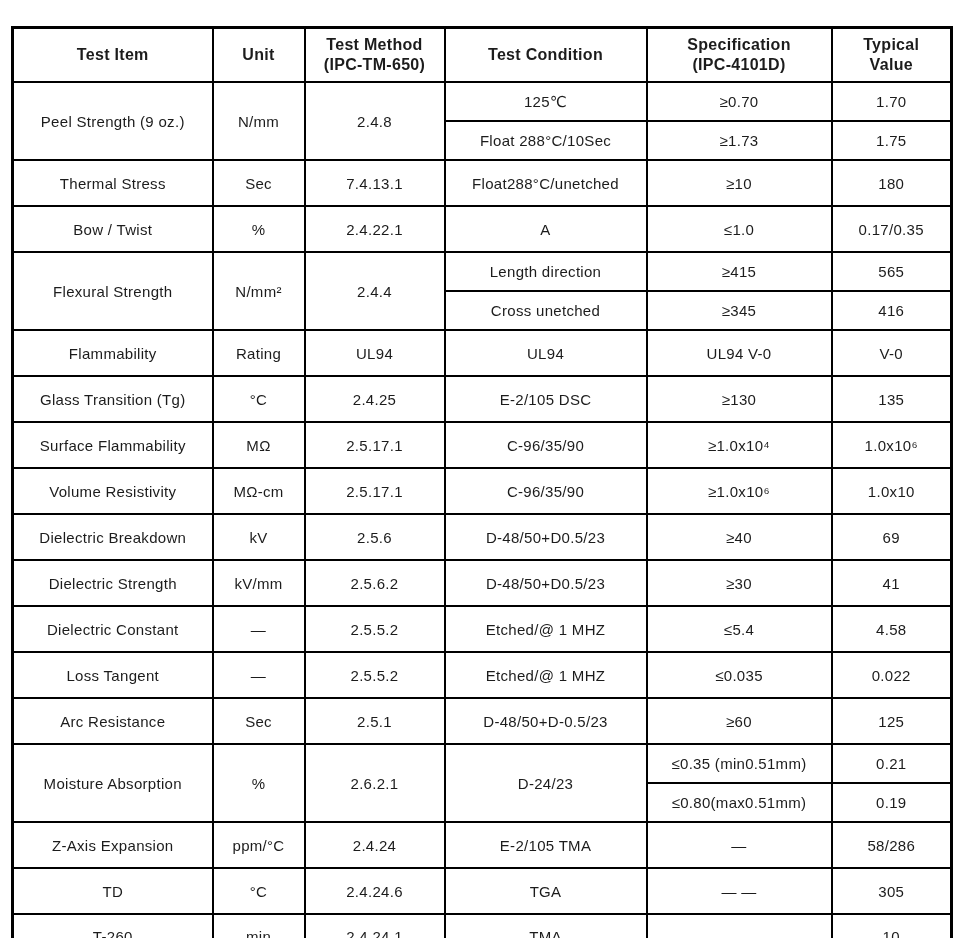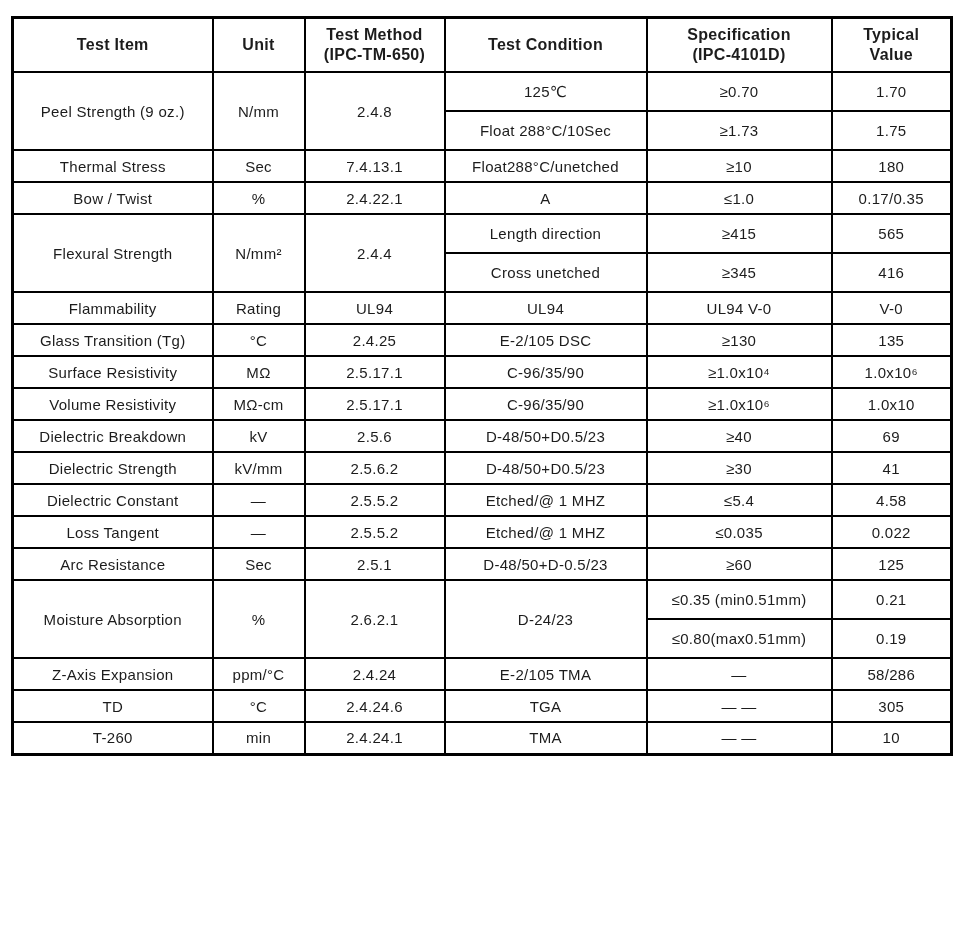--- a/index.html
+++ b/index.html
@@ -8,21 +8,21 @@
     background: #ffffff;
     width: 961px;
     height: 938px;
     font-family: "Liberation Sans", "DejaVu Sans", sans-serif;
     color: #1c1c1c;
   }
   .sheet {
     width: 961px;
     height: 938px;
     box-sizing: border-box;
-    padding: 16px 11px;
+    padding: 26px 11px;
   }
   table.spec {
     border-collapse: collapse;
     width: 939px;
     table-layout: fixed;
     border: 3px solid #000;
   }
   table.spec th, table.spec td {
     border: 2px solid #000;
     text-align: center;
@@ -32,21 +32,21 @@
     letter-spacing: 0.3px;
     white-space: pre-line;
     overflow: hidden;
   }
   table.spec thead th {
     font-weight: bold;
     font-size: 16px;
     height: 52px;
     line-height: 1.25;
   }
-  tr.r-single { height: 32px; }
+  tr.r-single { height: 46px; }
   tr.r-sub    { height: 39px; }
 </style>
 </head>
 <body>
 
 <div class="sheet">
   <table class="spec">
     <colgroup>
       <col style="width:200px">
         <col style="width:92px">
@@ -128,21 +128,21 @@
       <tr class="r-single">
         <td>Glass Transition (Tg)</td>
         <td>°C</td>
         <td>2.4.25</td>
         <td>E-2/105 DSC</td>
         <td>≥130</td>
         <td>135</td>
       </tr>
 
       <tr class="r-single">
-        <td>Surface Resistivity</td>
+        <td>Surface Flammability</td>
         <td>MΩ</td>
         <td>2.5.17.1</td>
         <td>C-96/35/90</td>
         <td>≥1.0x10⁴</td>
         <td>1.0x10⁶</td>
       </tr>
 
       <tr class="r-single">
         <td>Volume Resistivity</td>
         <td>MΩ-cm</td>

